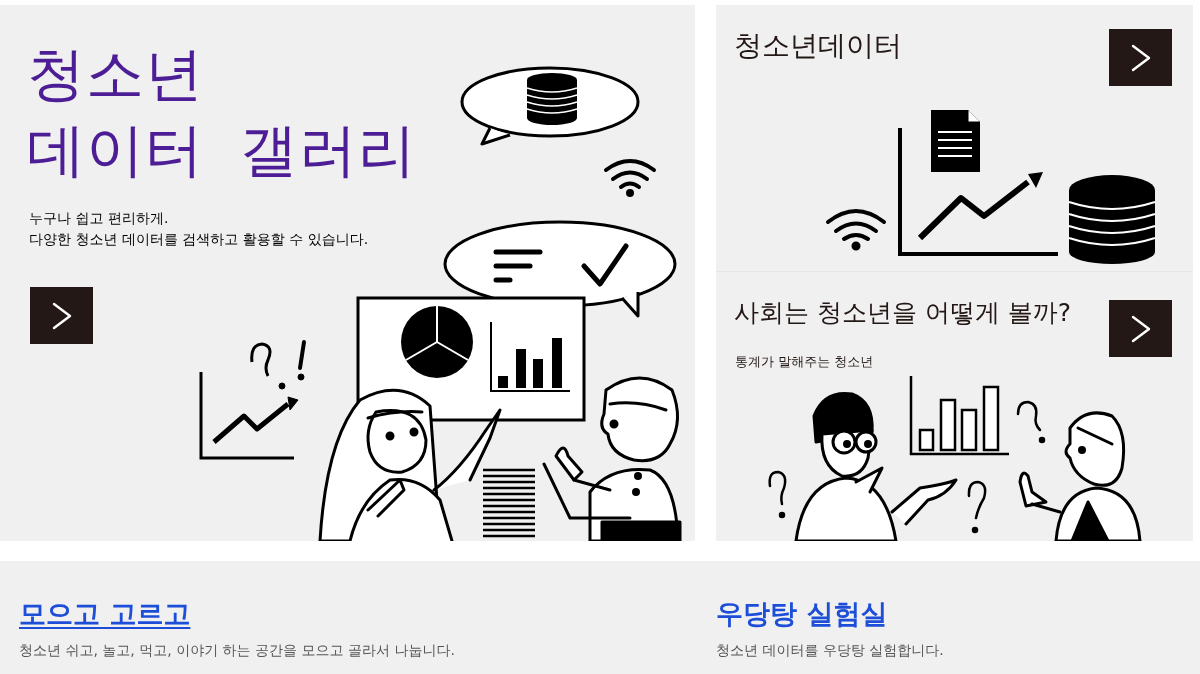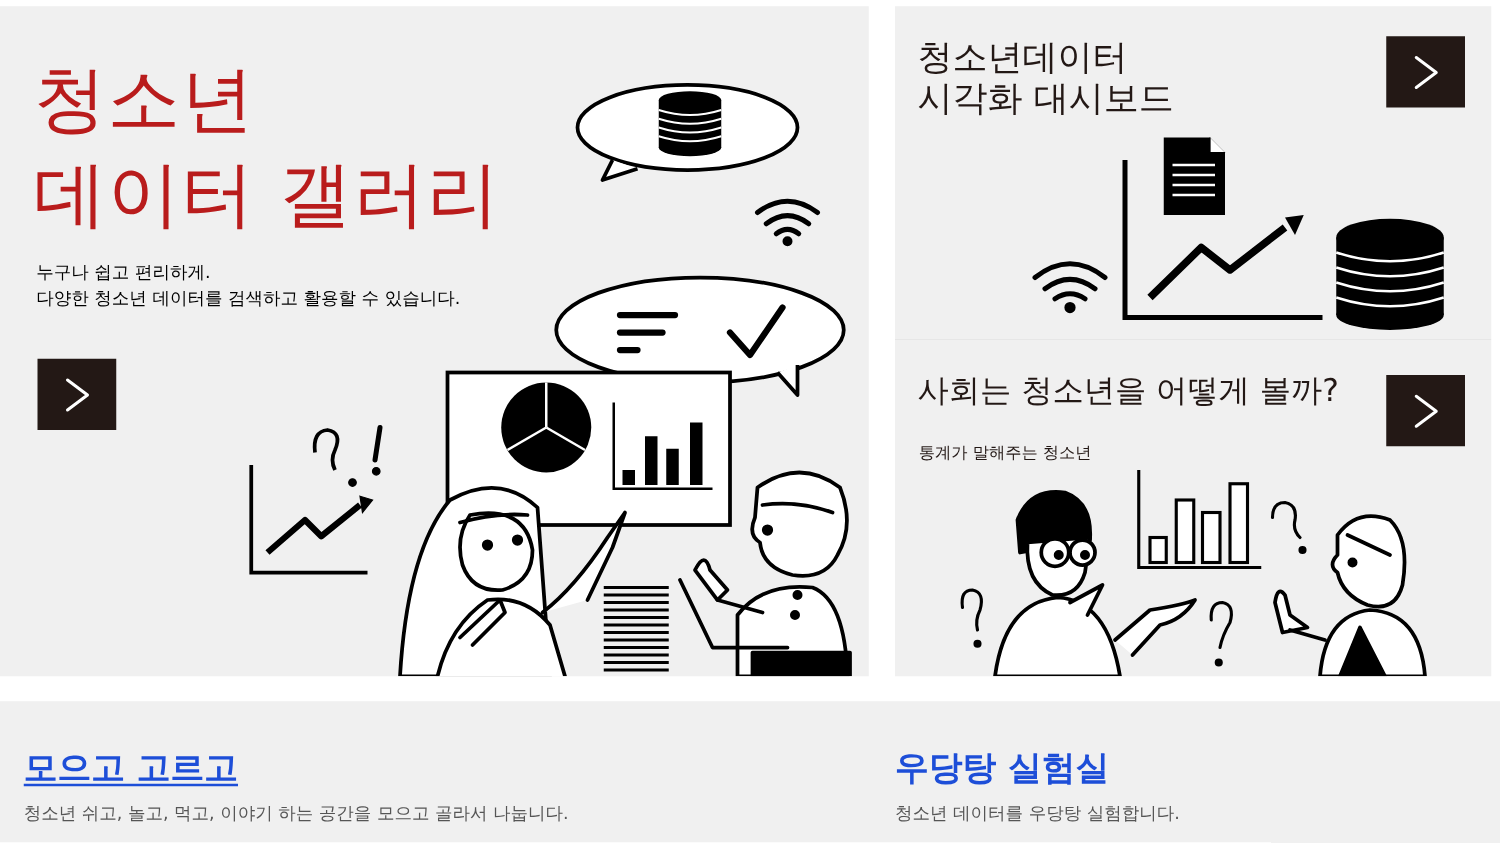--- a/index.html
+++ b/index.html
@@ -7,21 +7,21 @@
   body { font-family: "DejaVu Sans", "Liberation Sans", sans-serif; color: #231815; position: relative; }
 
   .panel { position: absolute; background: #f0f0f0; overflow: hidden; }
   #hero { left: 0; top: 5px; width: 695px; height: 536px; }
   #card-dash { left: 716px; top: 5px; width: 477px; height: 266px; }
   #card-society { left: 716px; top: 272px; width: 477px; height: 269px; }
   .divider-line { position: absolute; left: 716px; top: 271px; width: 477px; height: 1px; background: #e6e6e6; }
 
   #bottom-band { left: 0; top: 561px; width: 1200px; height: 113px; }
 
-  .hero-title { position: absolute; left: 27px; top: 36px; font-size: 58px; line-height: 76px; font-weight: 500; color: #b91c1c; letter-spacing: 1px; }
+  .hero-title { position: absolute; left: 27px; top: 36px; font-size: 58px; line-height: 76px; font-weight: 500; color: #4c1d95; letter-spacing: 1px; font-family: Liberation Mono, monospace; }
   .hero-title span { display: block; }
   .hero-desc { position: absolute; left: 29px; top: 203px; font-size: 14px; line-height: 21px; color: #000000; }
   .hero-desc span { display: block; }
 
   .arrow-btn { position: absolute; background: #231815; display: flex; align-items: center; justify-content: center; cursor: pointer; }
   .arrow-btn svg { display: block; }
   #hero-arrow { left: 30px; top: 282px; width: 63px; height: 57px; }
   #dash-arrow { left: 393px; top: 24px; width: 63px; height: 57px; }
   #society-arrow { left: 393px; top: 28px; width: 63px; height: 57px; }
 
@@ -158,21 +158,20 @@
       <path d="M354,404 L380,458 L440,458" fill="none"></path>
       <path d="M366,396 Q374,380 378,396 L392,412 L384,420 Z"></path>
       <line x1="384" y1="420" x2="420" y2="430"></line>
     </g>
   </svg>
 </div>
 
 <div class="panel" id="card-dash">
   <h2 class="card-title">
     <span>청소년데이터</span>
-    <span>시각화 대시보드</span>
   </h2>
   <div class="arrow-btn" id="dash-arrow">
     <svg width="24" height="28" viewBox="0 0 24 28">
         <polyline points="4,2 20,14 4,26" fill="none" stroke="#fff" stroke-width="2.4" stroke-linecap="round" stroke-linejoin="round"></polyline>
       </svg>
   </div>
   <svg class="illus" style="left:100px;top:95px" width="350" height="165" viewBox="0 0 350 165">
     <g fill="none" stroke="#000" stroke-width="4" stroke-linecap="round">
       <path d="M12,122 Q40,100 68,122"></path>
       <path d="M20,131 Q40,116 60,131"></path>

